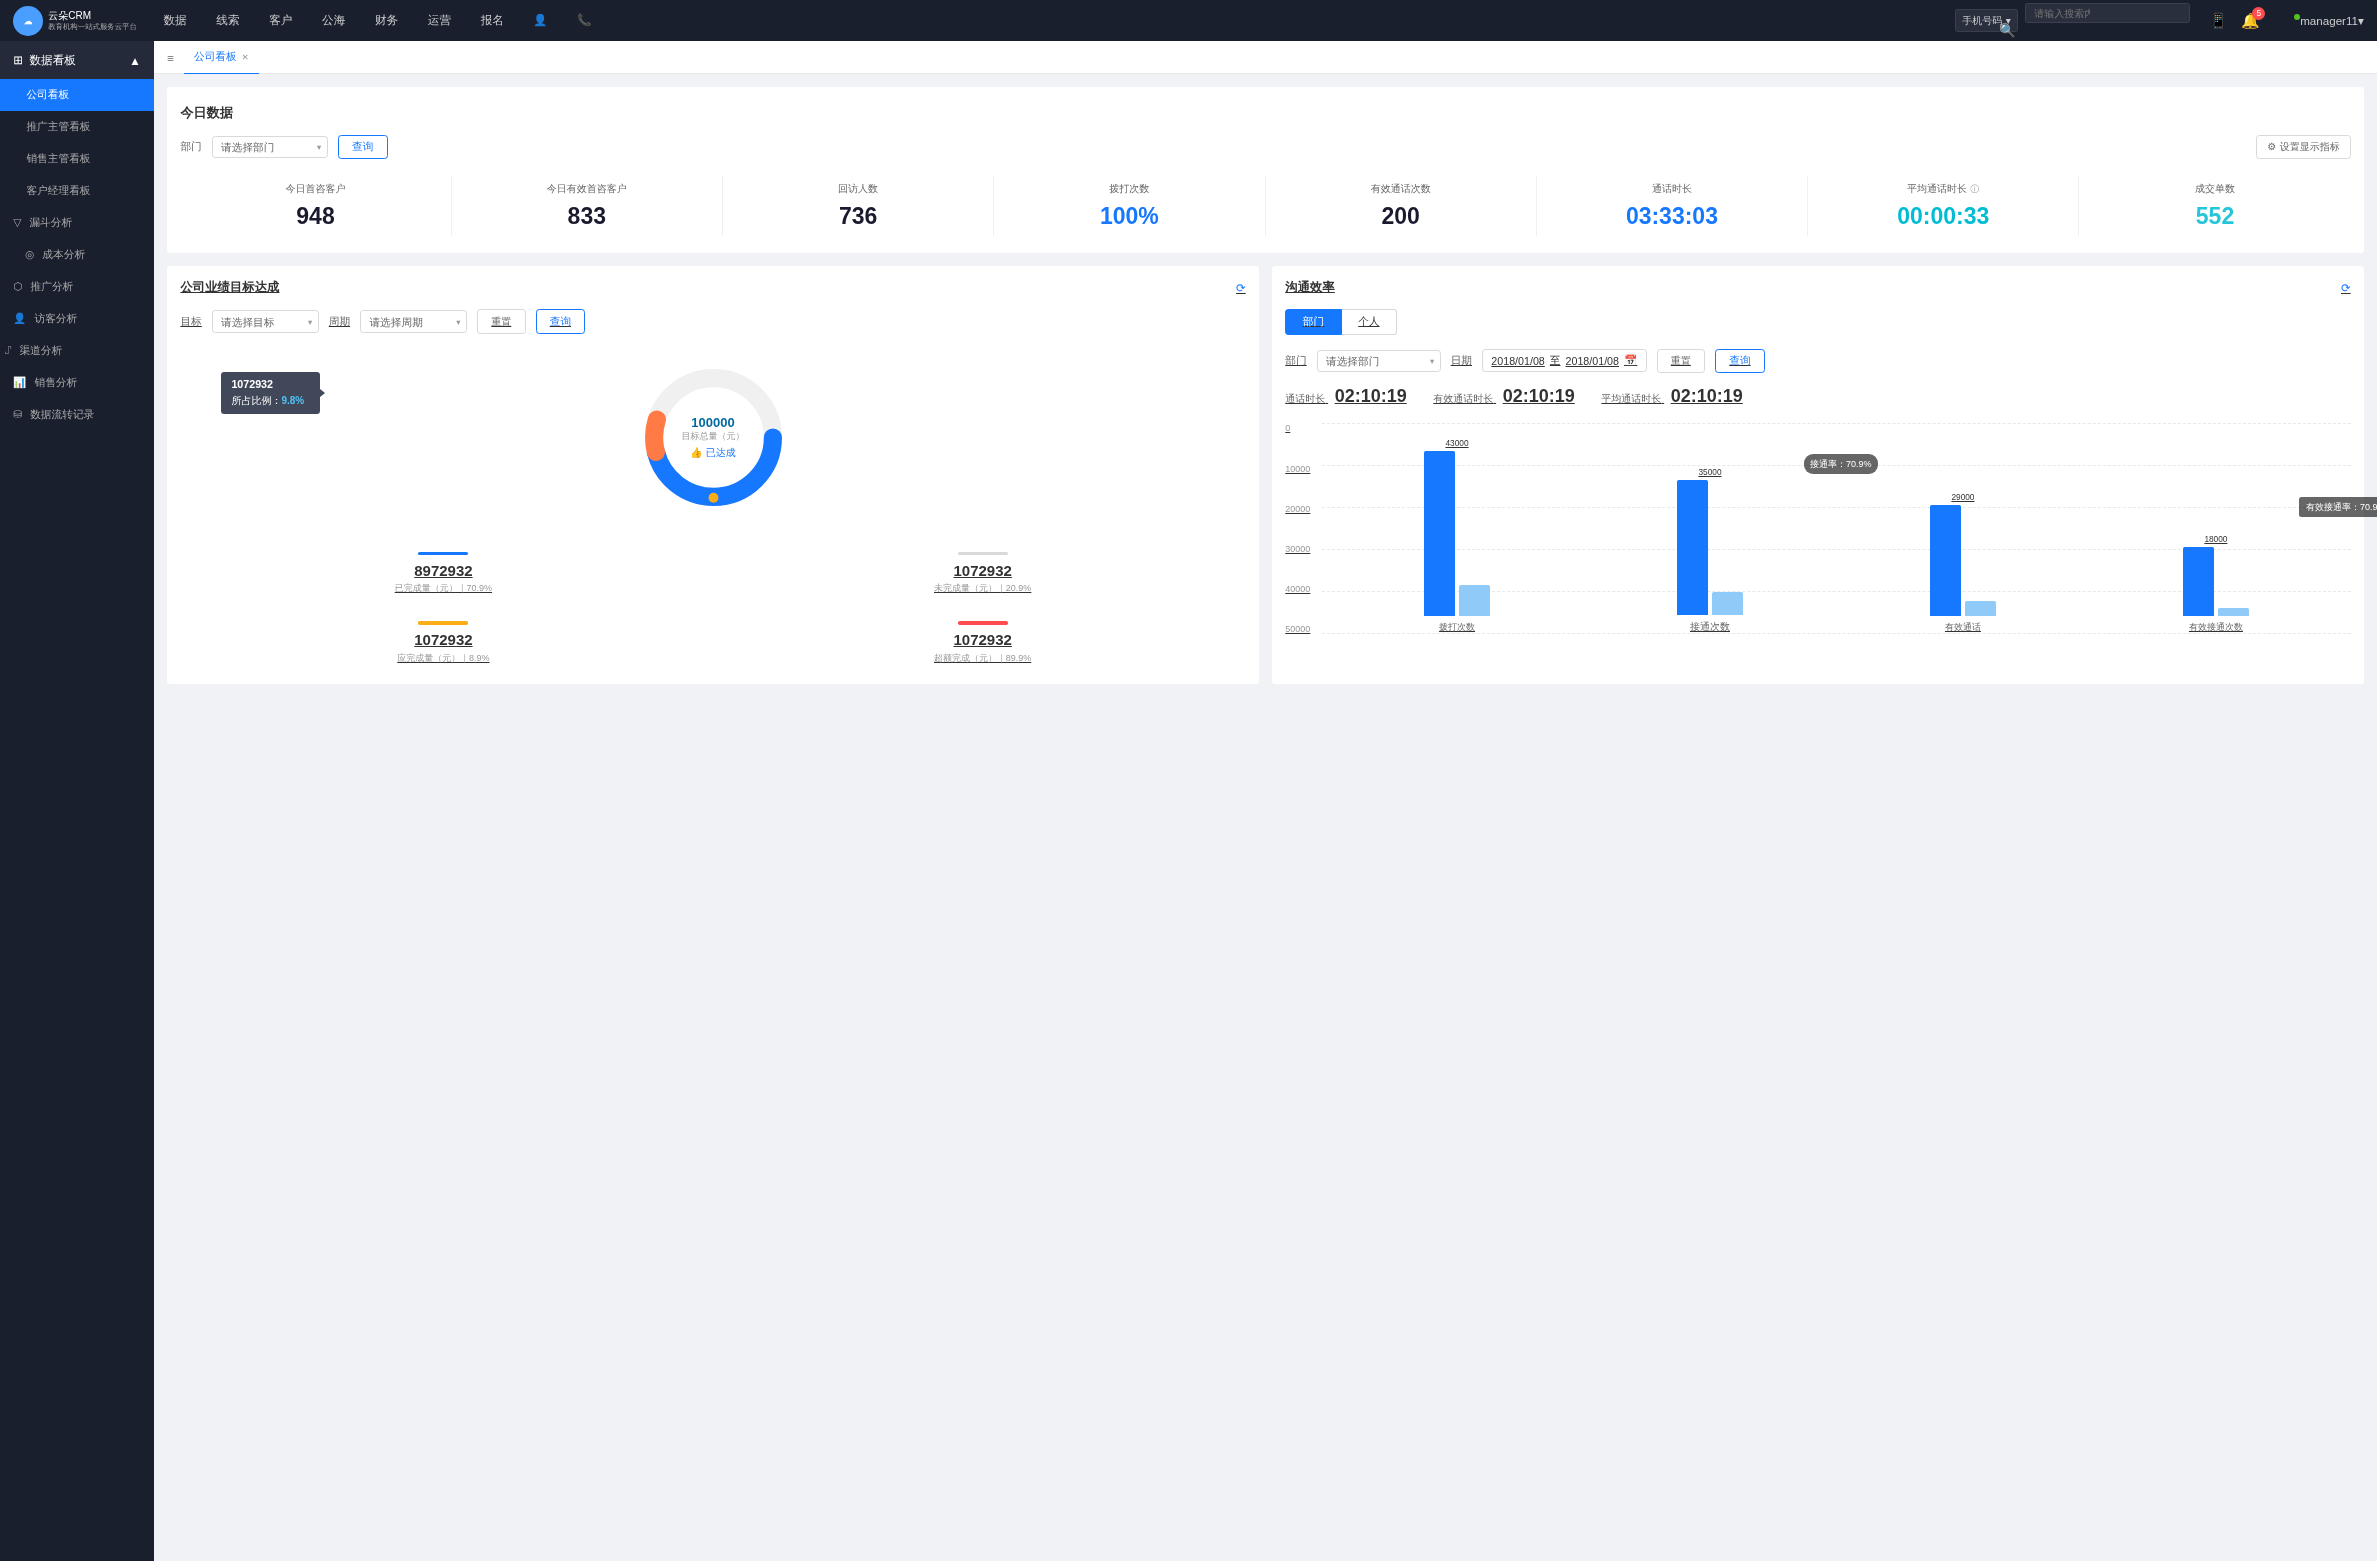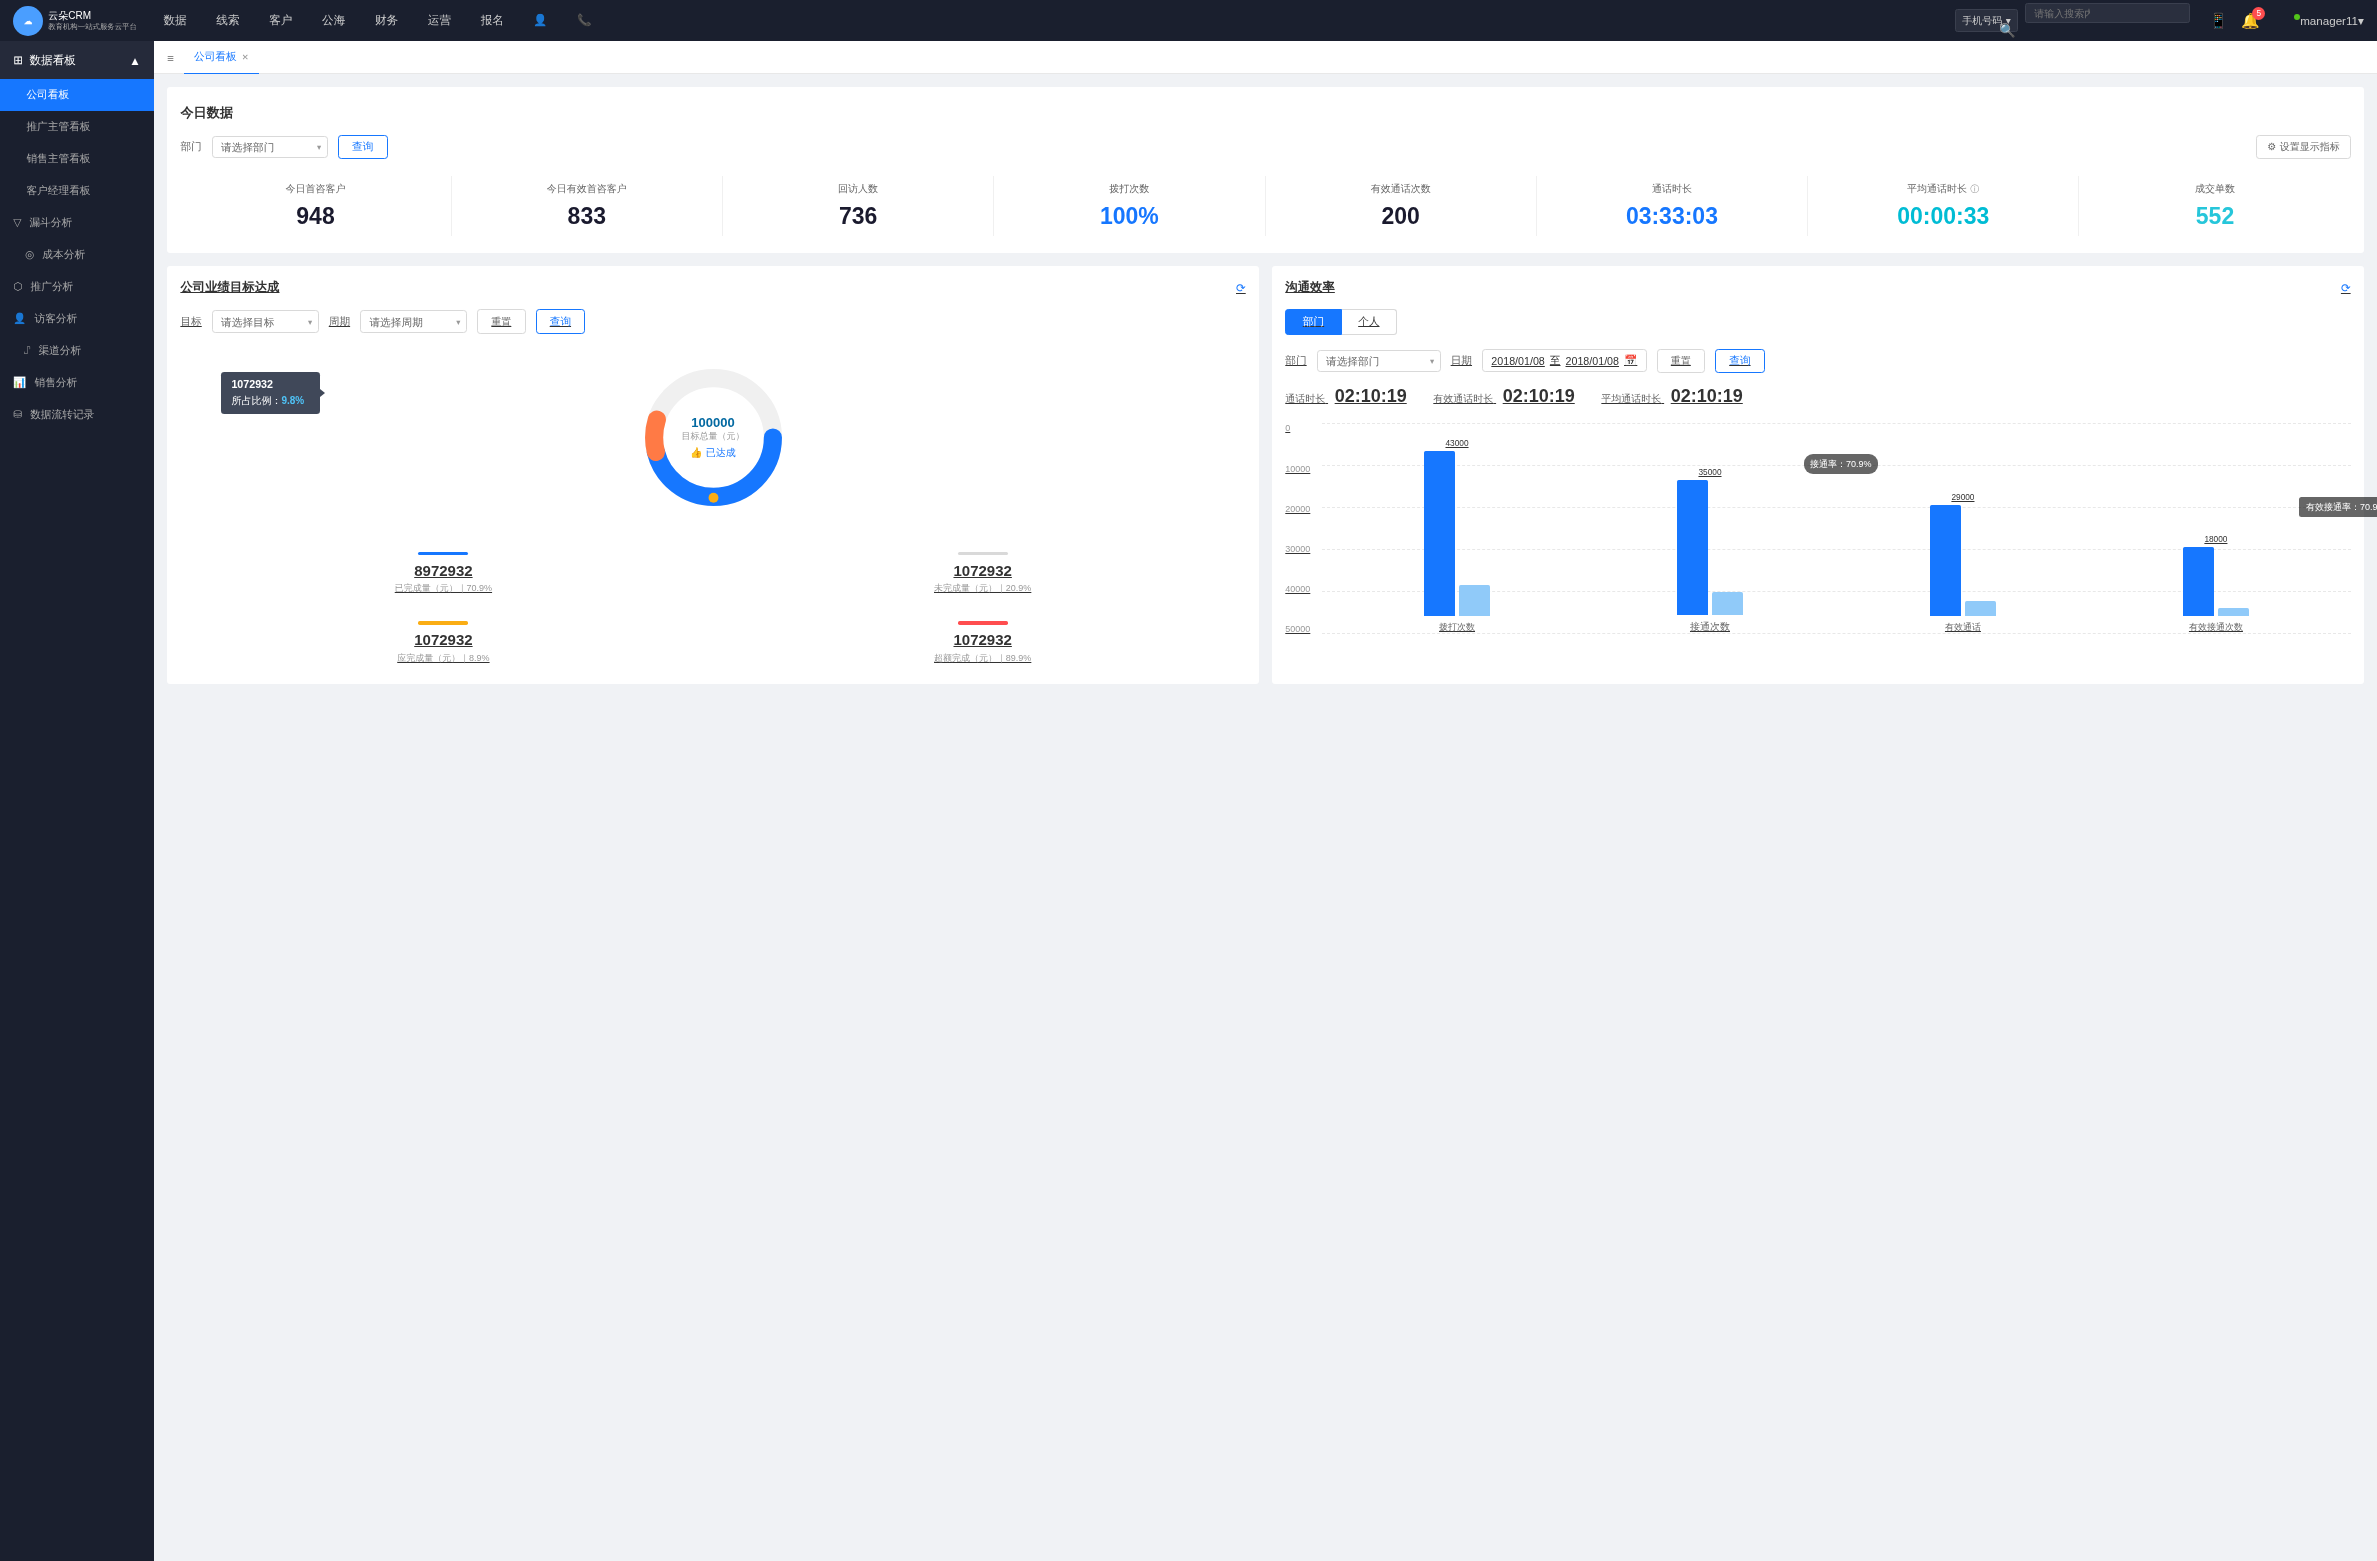--- a/index.html
+++ b/index.html
@@ -403,21 +403,21 @@
         <span>成本分析</span>
       </div>
       <div class="sidebar-item" style="padding-left:13.2px">
         <span style="margin-right:5px">⬡</span>
         <span>推广分析</span>
       </div>
       <div class="sidebar-item" style="padding-left:13.2px">
         <span style="margin-right:5px">👤</span>
         <span>访客分析</span>
       </div>
-      <div class="sidebar-item" style="padding-left:24px">
+      <div class="sidebar-item" style="padding-left:5px">
         <span style="margin-right:5px">⑀</span>
         <span>渠道分析</span>
       </div>
       <div class="sidebar-item" style="padding-left:13.2px">
         <span style="margin-right:5px">📊</span>
         <span>销售分析</span>
       </div>
       <div class="sidebar-item" style="padding-left:13.2px">
         <span style="margin-right:5px">⛁</span>
         <span>数据流转记录</span>

